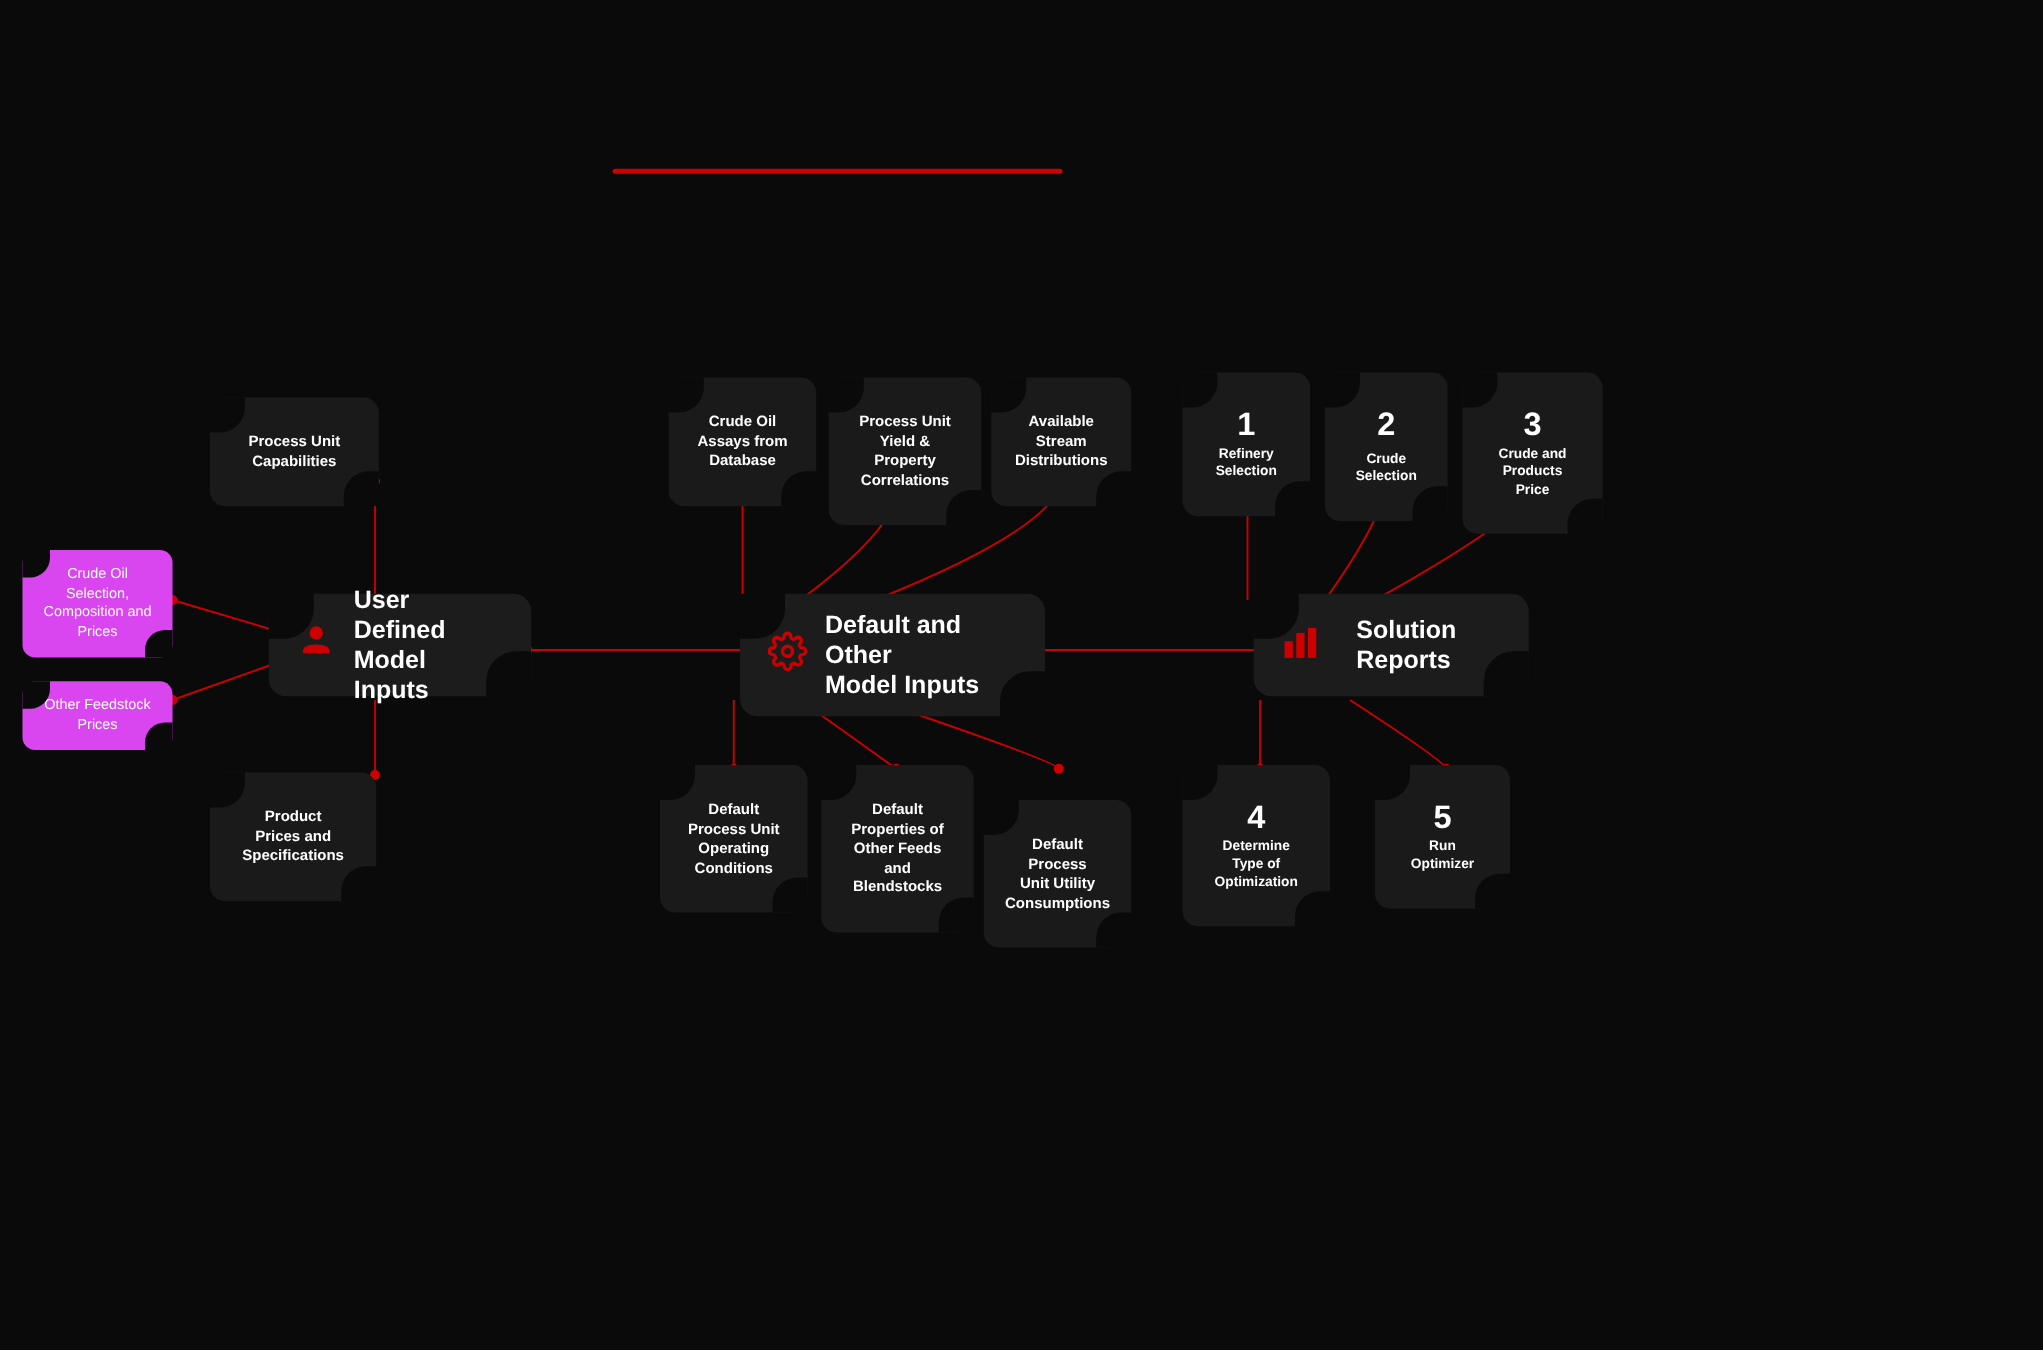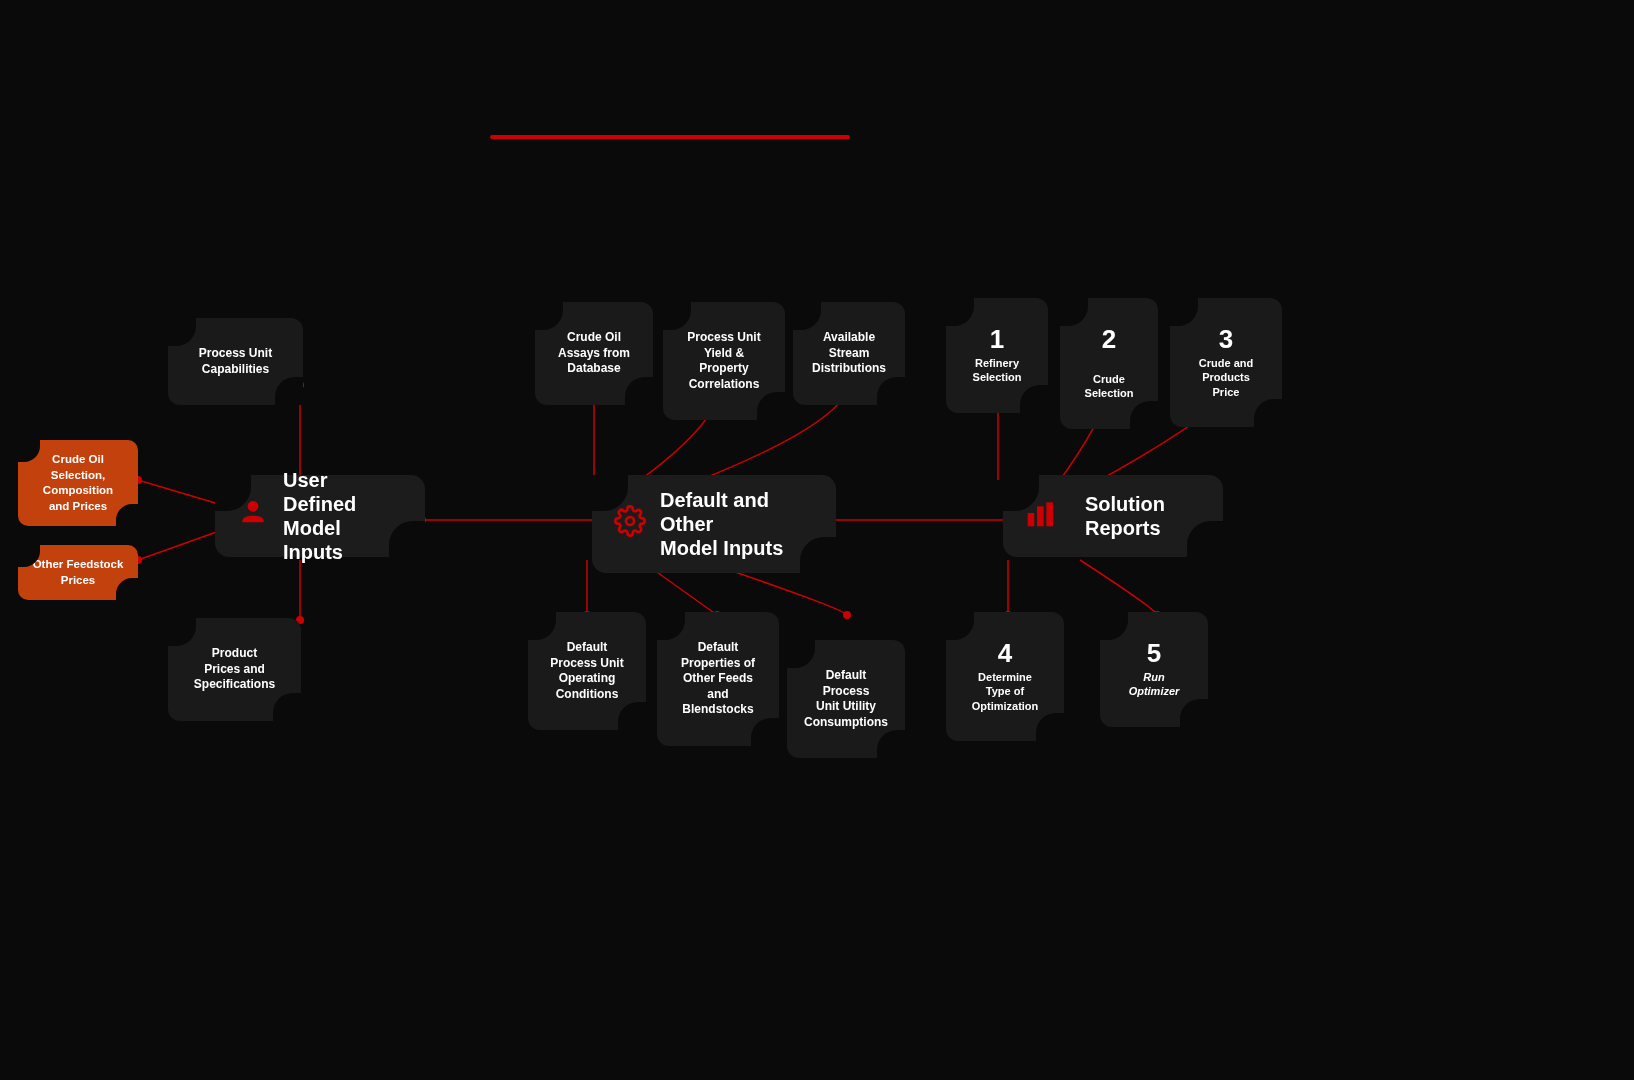--- a/index.html
+++ b/index.html
@@ -127,26 +127,26 @@
       position: absolute;
       top: 0; left: 0;
       width: 1634px;
       height: 1080px;
       pointer-events: none;
     }
 
     
     .side-card {
       position: absolute;
-      background: #c2410c;
+      background: #d946ef;
       border-radius: 10px;
       padding: 12px 14px;
       text-align: center;
       font-size: 11.5px;
-      font-weight: 700;
+      font-weight: 400;
       color: white;
       line-height: 1.35;
     }
 
     .side-card::after {
       content: '';
       position: absolute;
       bottom: 0;
       right: 0;
       width: 22px;
@@ -257,21 +257,21 @@
     Available<br>Stream<br>Distributions
   </div>
 
   <div class="card" style="left:946px; top:298px; width:102px; text-align:center;">
     <div class="num-badge">1</div>
     <div style="font-size:11px; margin-top:4px;">Refinery<br>Selection</div>
   </div>
 
   <div class="card" style="left:1060px; top:298px; width:98px; text-align:center;">
     <div class="num-badge">2</div>
-    <div style="font-size:11px; margin-top:20px;">Crude<br>Selection</div>
+    <div style="font-size:11px; margin-top:8px;">Crude<br>Selection</div>
   </div>
 
   <div class="card" style="left:1170px; top:298px; width:112px; text-align:center;">
     <div class="num-badge">3</div>
     <div style="font-size:11px; margin-top:4px;text-align:center;">Crude and<br>Products<br>Price</div>
   </div>
 
   <div class="hub-card" style="left:215px; top:475px; width:210px; height:82px;">
     <div class="hub-icon">
       <svg width="32" height="32" viewBox="0 0 24 24" fill="#cc0000">
@@ -319,16 +319,16 @@
     Default Process<br>Unit Utility<br>Consumptions
   </div>
 
   <div class="card" style="left:946px; top:612px; width:118px; text-align:center;">
     <div class="num-badge">4</div>
     <div style="font-size:11px; margin-top:4px;">Determine<br>Type of<br>Optimization</div>
   </div>
 
   <div class="card" style="left:1100px; top:612px; width:108px; text-align:center;">
     <div class="num-badge">5</div>
-    <div style="font-size:11px; margin-top:4px;font-style:italic;">Run<br>Optimizer</div>
+    <div style="font-size:11px; margin-top:4px;">Run<br>Optimizer</div>
   </div>
 
 </div>
 
 </body></html>

